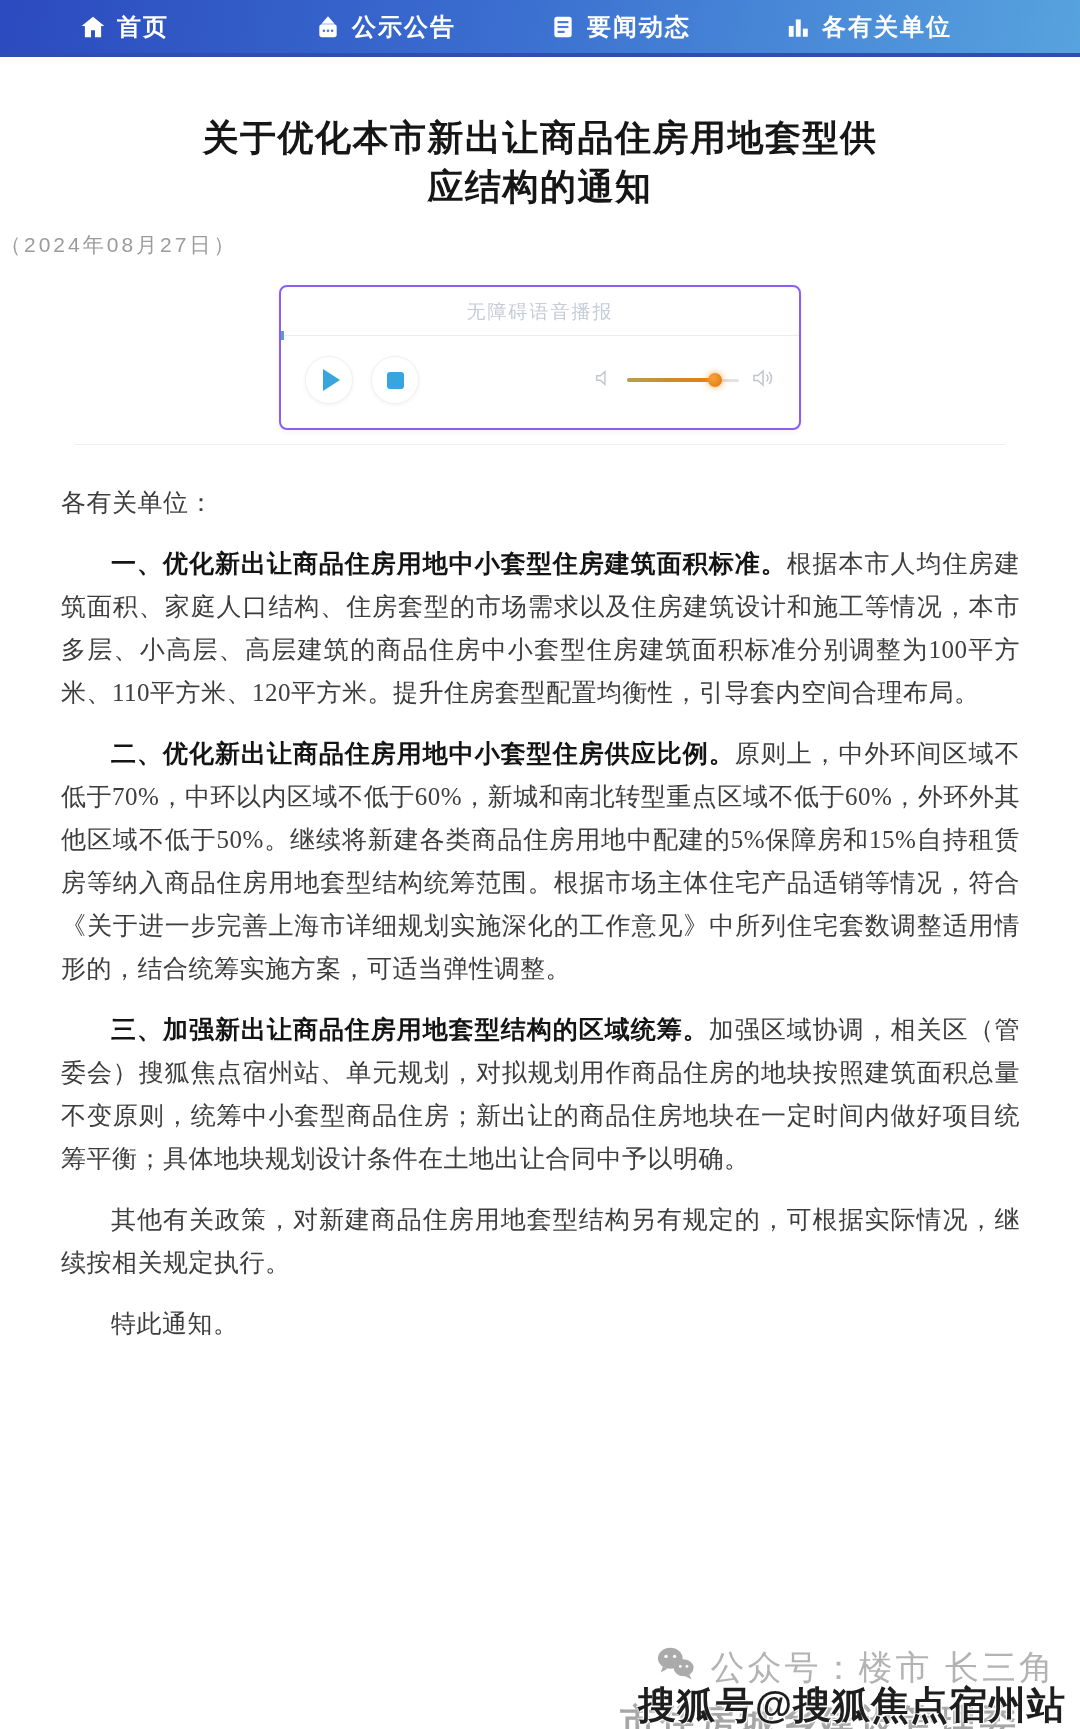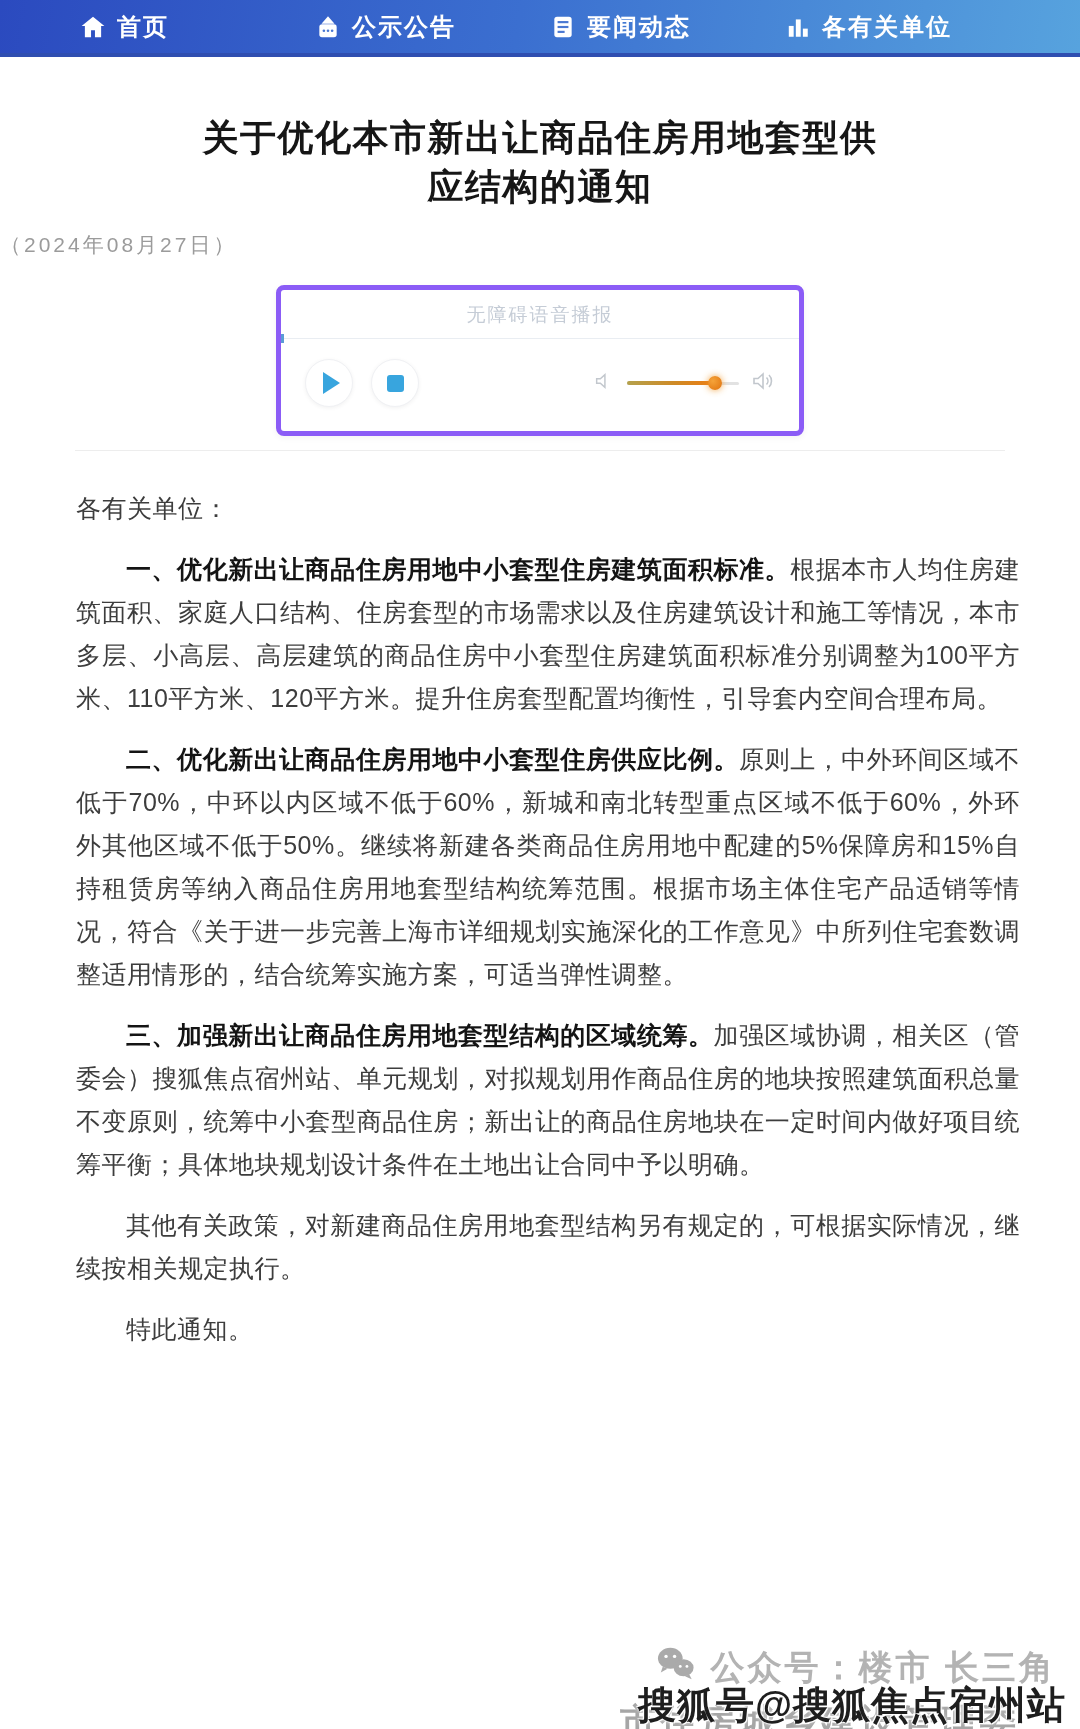--- a/index.html
+++ b/index.html
@@ -30,21 +30,21 @@
     font-size:36px;line-height:49px;font-weight:700;
     color:#161616;letter-spacing:1.5px;text-align:center;
   }
   .doc-date{
     color:#9b9b9b;font-size:21px;
     letter-spacing:3px;margin-top:20px;
   }
   
   .player{
     width:518px;margin:26px auto 0;
-    border:5px solid #8b5cf6;border-radius:8px;
+    border:2px solid #8b5cf6;border-radius:8px;
     box-shadow:0 2px 6px rgba(0,0,0,0.05);
     background:#fff;
   }
   .player-head{
     text-align:center;color:#c5ccd6;font-size:19px;
     letter-spacing:2px;padding:12px 0 10px;
   }
   .player-divider{height:1px;background:#e9edf2;position:relative;}
   .player-divider::before{
     content:"";position:absolute;left:0;top:-4px;width:3px;height:9px;background:#5b9bd5;
@@ -84,29 +84,29 @@
   }
   .divider-line{
     width:930px;height:1px;background:#ededed;margin:14px auto 0;
   }
   
   .doc-body{
     padding:0 60px;color:#3d3d3d;
     font-size:25px;line-height:43px;letter-spacing:0.5px;
     text-align:justify;
   }
-  .doc-body p{margin:0 0 18px 16px;}
+  .doc-body p{margin:0 0 18px 1px;font-family:Liberation Serif, serif;}
   .salutation{margin-top:36px !important;}
   .para{text-indent:2em;}
   .para strong{color:#141414;font-weight:700;}
   
   .wm-wechat{
     position:absolute;top:1645px;right:24px;
     display:flex;align-items:center;gap:14px;
-    color:#b3b3b3;font-size:34px;font-weight:700;letter-spacing:3px;
+    color:#b3b3b3;font-size:34px;font-weight:400;letter-spacing:3px;
     z-index:2;
   }
   .wm-signature{
     position:absolute;top:1698px;right:60px;
     color:#a6a6a6;font-size:36px;font-weight:700;letter-spacing:4px;
     z-index:1;white-space:nowrap;
   }
   .wm-sohu{
     position:absolute;top:1680px;right:14px;
     color:#1e1e1e;font-size:38px;font-weight:700;letter-spacing:1px;

